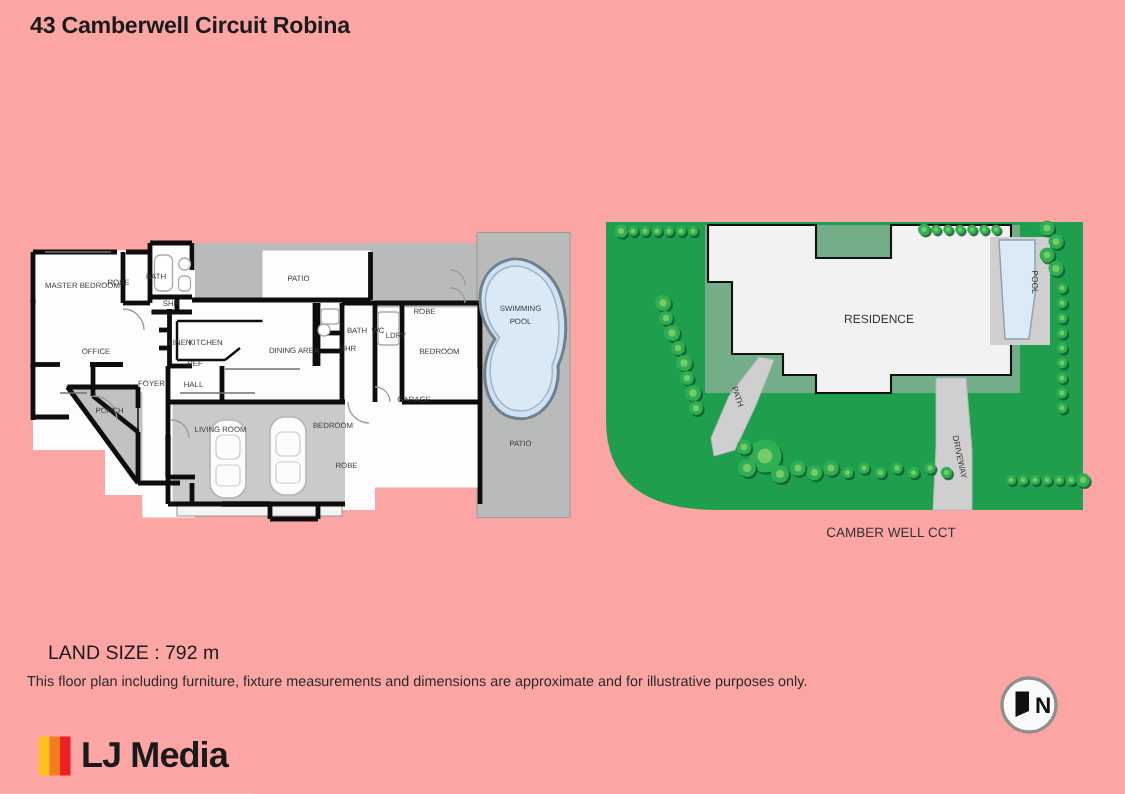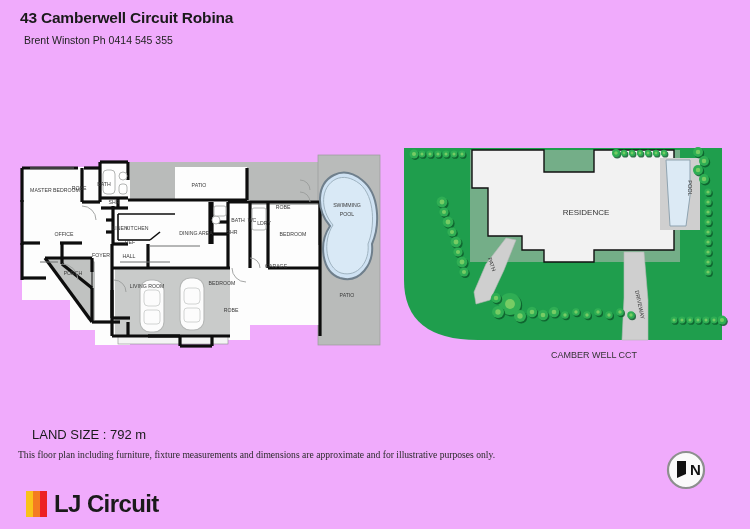--- a/index.html
+++ b/index.html
@@ -4,21 +4,21 @@
 <title>Floor Plan</title>
 <style>
   html,body{margin:0;padding:0;}
   body{
     width:750px;height:529px;
     background:#ececec;
     font-family:"Liberation Sans", sans-serif;
     overflow:hidden;
     position:relative;
   }
-  .page{position:absolute;inset:0;background:#f0abfc;}
+  .page{position:absolute;inset:0;background:#fca5a5;}
 
   
   #title{
     position:absolute;left:20px;top:9px;
     font-size:15.5px;font-weight:bold;color:#1a1a1a;
     letter-spacing:-0.2px;white-space:nowrap;
   }
   #subtitle{
     position:absolute;left:24px;top:34px;
     font-size:10.5px;color:#222;white-space:nowrap;
@@ -30,21 +30,21 @@
 
   
   #landsize{
     position:absolute;left:32px;top:427px;
     font-size:13px;color:#1a1a1a;white-space:nowrap;
   }
   #disclaimer{
     position:absolute;left:18px;top:449px;
     font-size:9.6px;line-height:12.4px;color:#2a2a2a;
   }
-  #disclaimer div{white-space:nowrap;font-family:Liberation Serif, serif;}
+  #disclaimer div{white-space:nowrap;}
 
   
   #logo{position:absolute;left:26px;top:489px;height:30px;display:flex;align-items:center;}
   #logo .bars{display:flex;height:26px;margin-right:7px;}
   #logo .bars i{display:block;width:7px;height:26px;}
   #logo .word{
     font-size:24px;font-weight:bold;color:#1a1a1a;
     letter-spacing:-0.6px;line-height:26px;
   }
 
@@ -53,21 +53,20 @@
 
   
   .pltxt{font-family:"Liberation Sans",sans-serif;fill:#333;}
 </style>
 </head>
 <body>
 
 <div class="page">
 
   <div id="title">43 Camberwell Circuit Robina</div>
-  <div id="subtitle">Brent Winston Ph 0414 545 355</div>
 
   <svg id="floorplan" viewBox="0 0 395 215" width="395" height="215">
 
     <path d="M125 22 L318 22 L318 182 L230 182 L230 140 L125 140 Z" fill="#b9bbba"></path>
 
     <rect x="318" y="15" width="62" height="190" fill="#b9bbba"></rect>
     <rect x="318" y="15" width="62" height="190" fill="none" stroke="#9a9c9b" stroke-width="0.7"></rect>
 
     <path d="M22 27 L100 27 L100 22 L130 22 L130 60 L175 60 L175 27 L247 27
              L247 65 L318 65 L318 180 L230 180 L230 195 L130 195 L130 205
@@ -578,21 +577,21 @@
   <div id="disclaimer">
     <div>This floor plan including furniture, fixture measurements and dimensions are approximate and for illustrative purposes only.</div>
   </div>
 
   <div id="logo">
     <span class="bars">
       <i style="background:#f9c21a"></i>
       <i style="background:#f47c20"></i>
       <i style="background:#ed2024"></i>
     </span>
-    <span class="word">LJ Circuit</span>
+    <span class="word">LJ Media</span>
   </div>
 
   <svg id="compass" viewBox="0 0 44 44">
     <circle cx="22" cy="22" r="18" fill="#fafafa" stroke="#8d8f8e" stroke-width="2.2"></circle>
     <path d="M13 13 L13 30 L22 26 L22 13" fill="#111"></path>
     <text x="26" y="27" font-family="Liberation Sans, sans-serif" font-size="15" font-weight="bold" fill="#111">N</text>
   </svg>
 
 </div>
 

